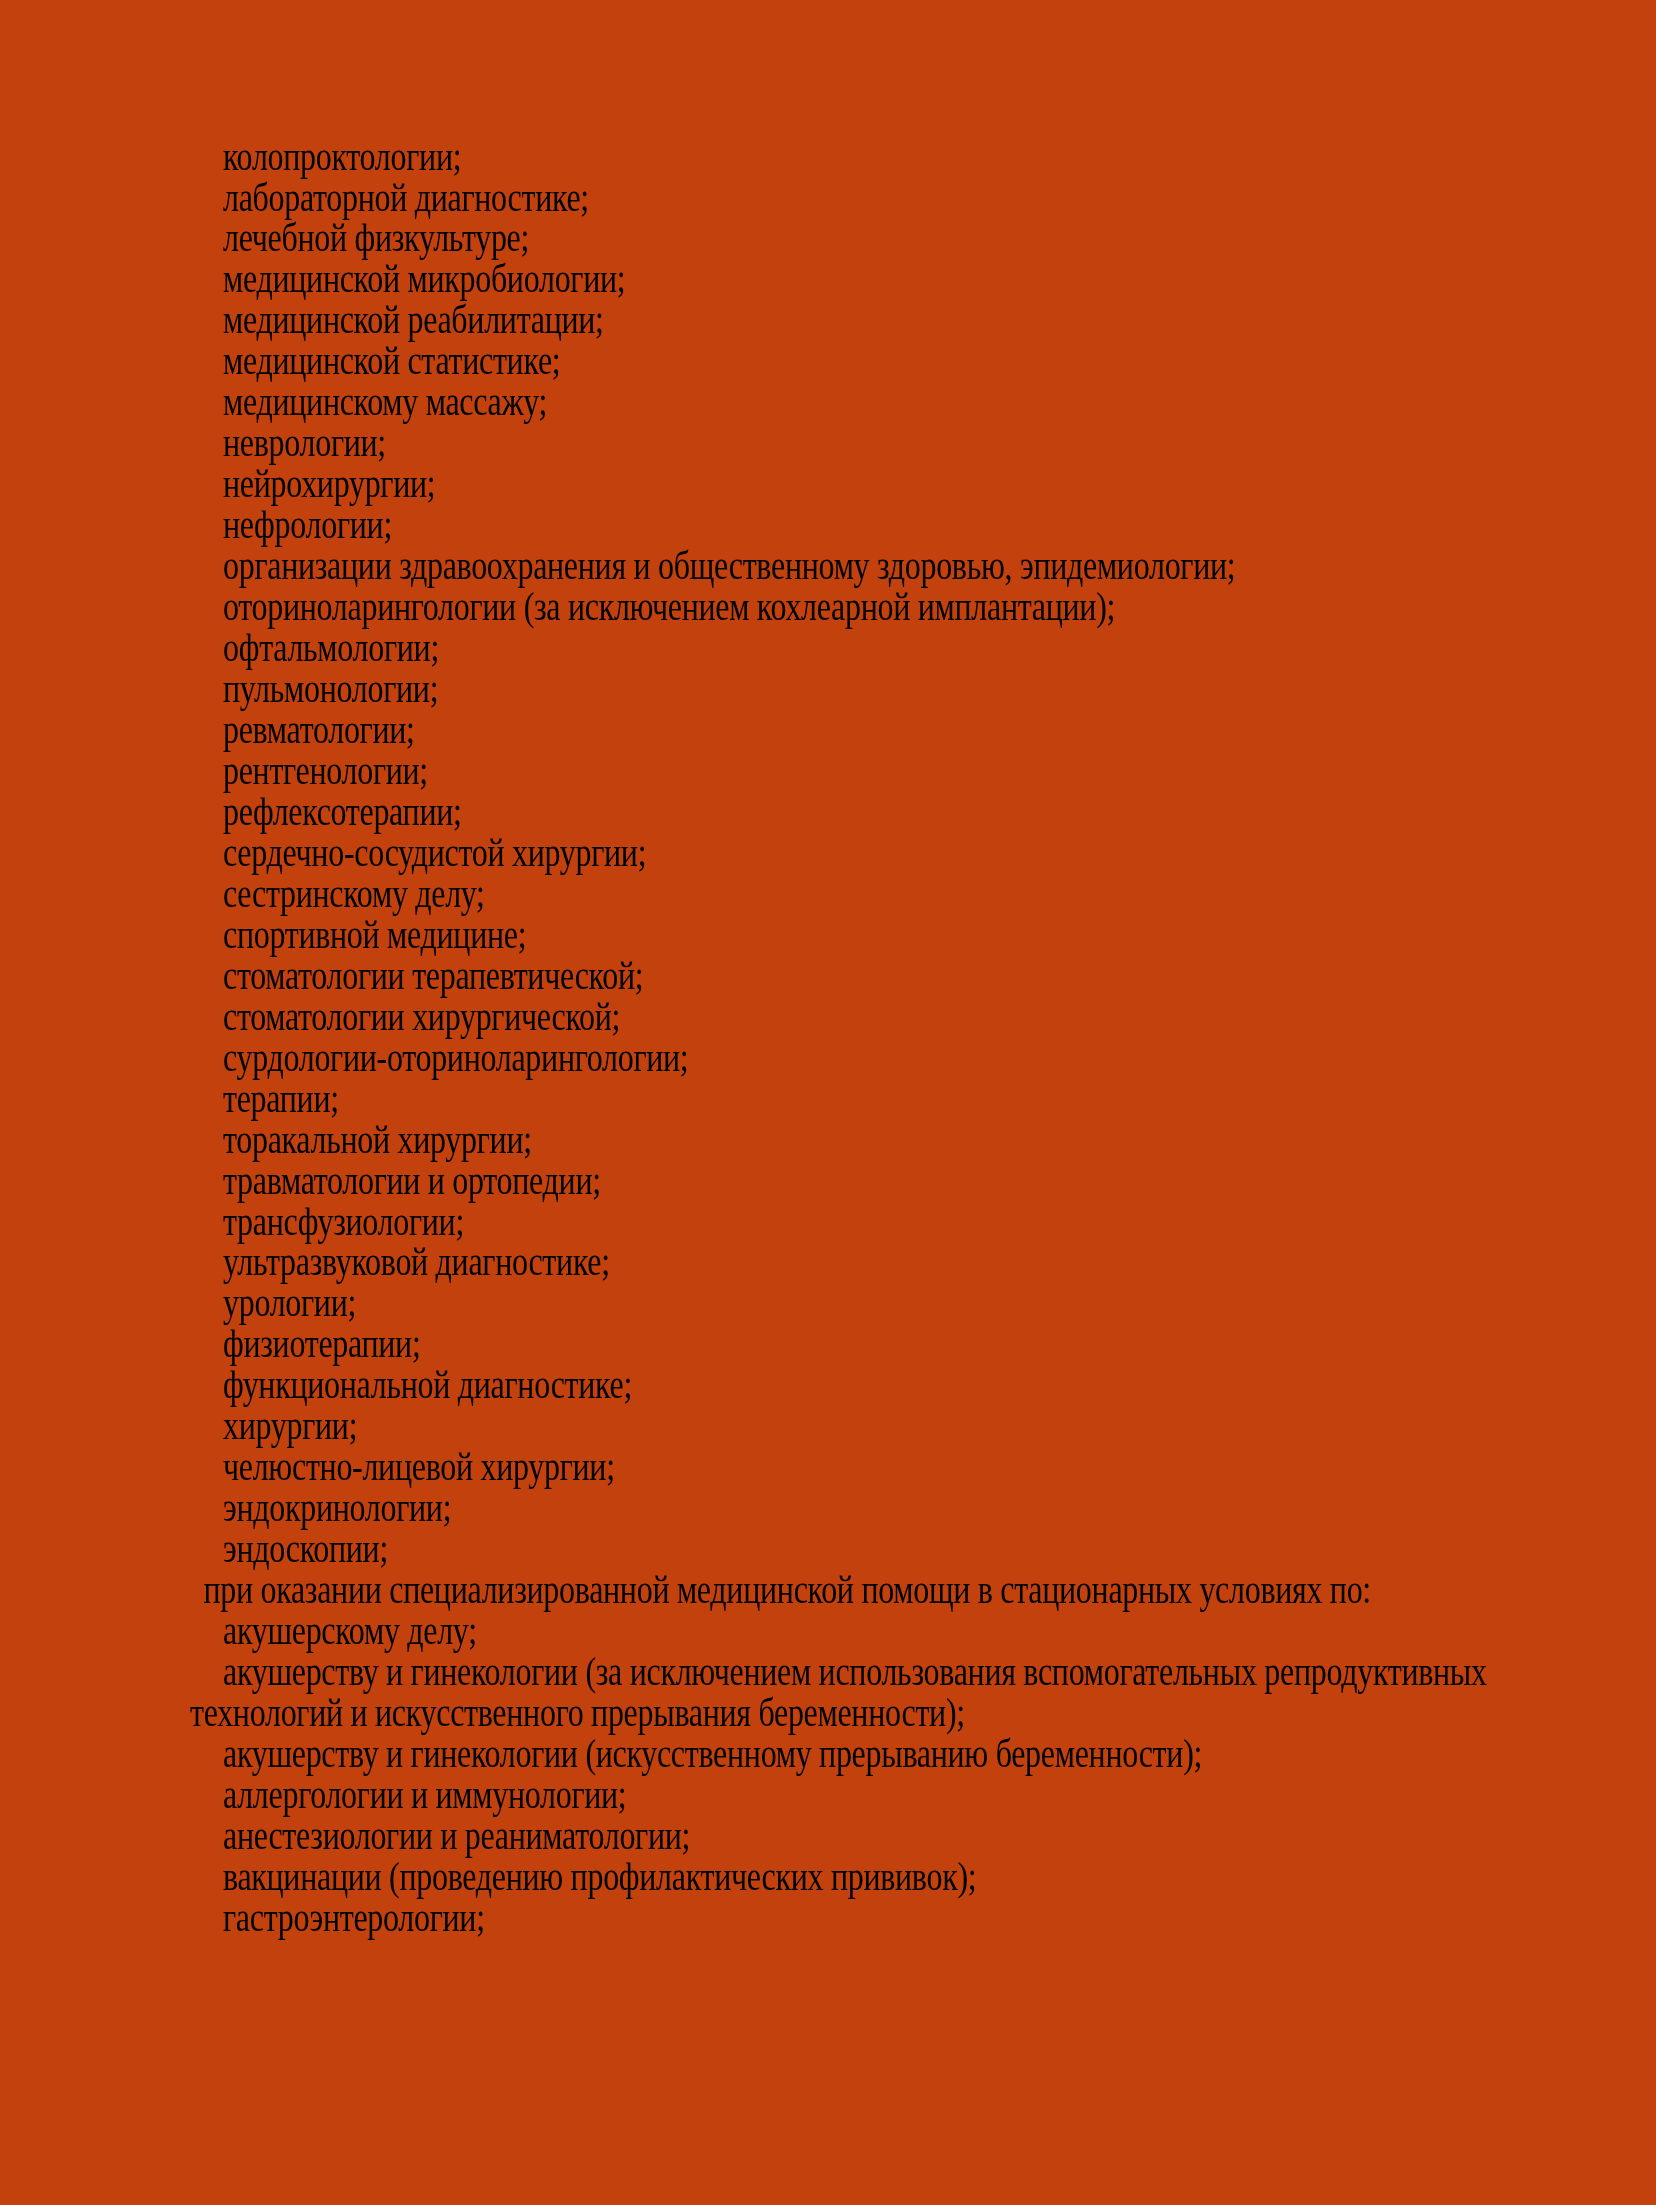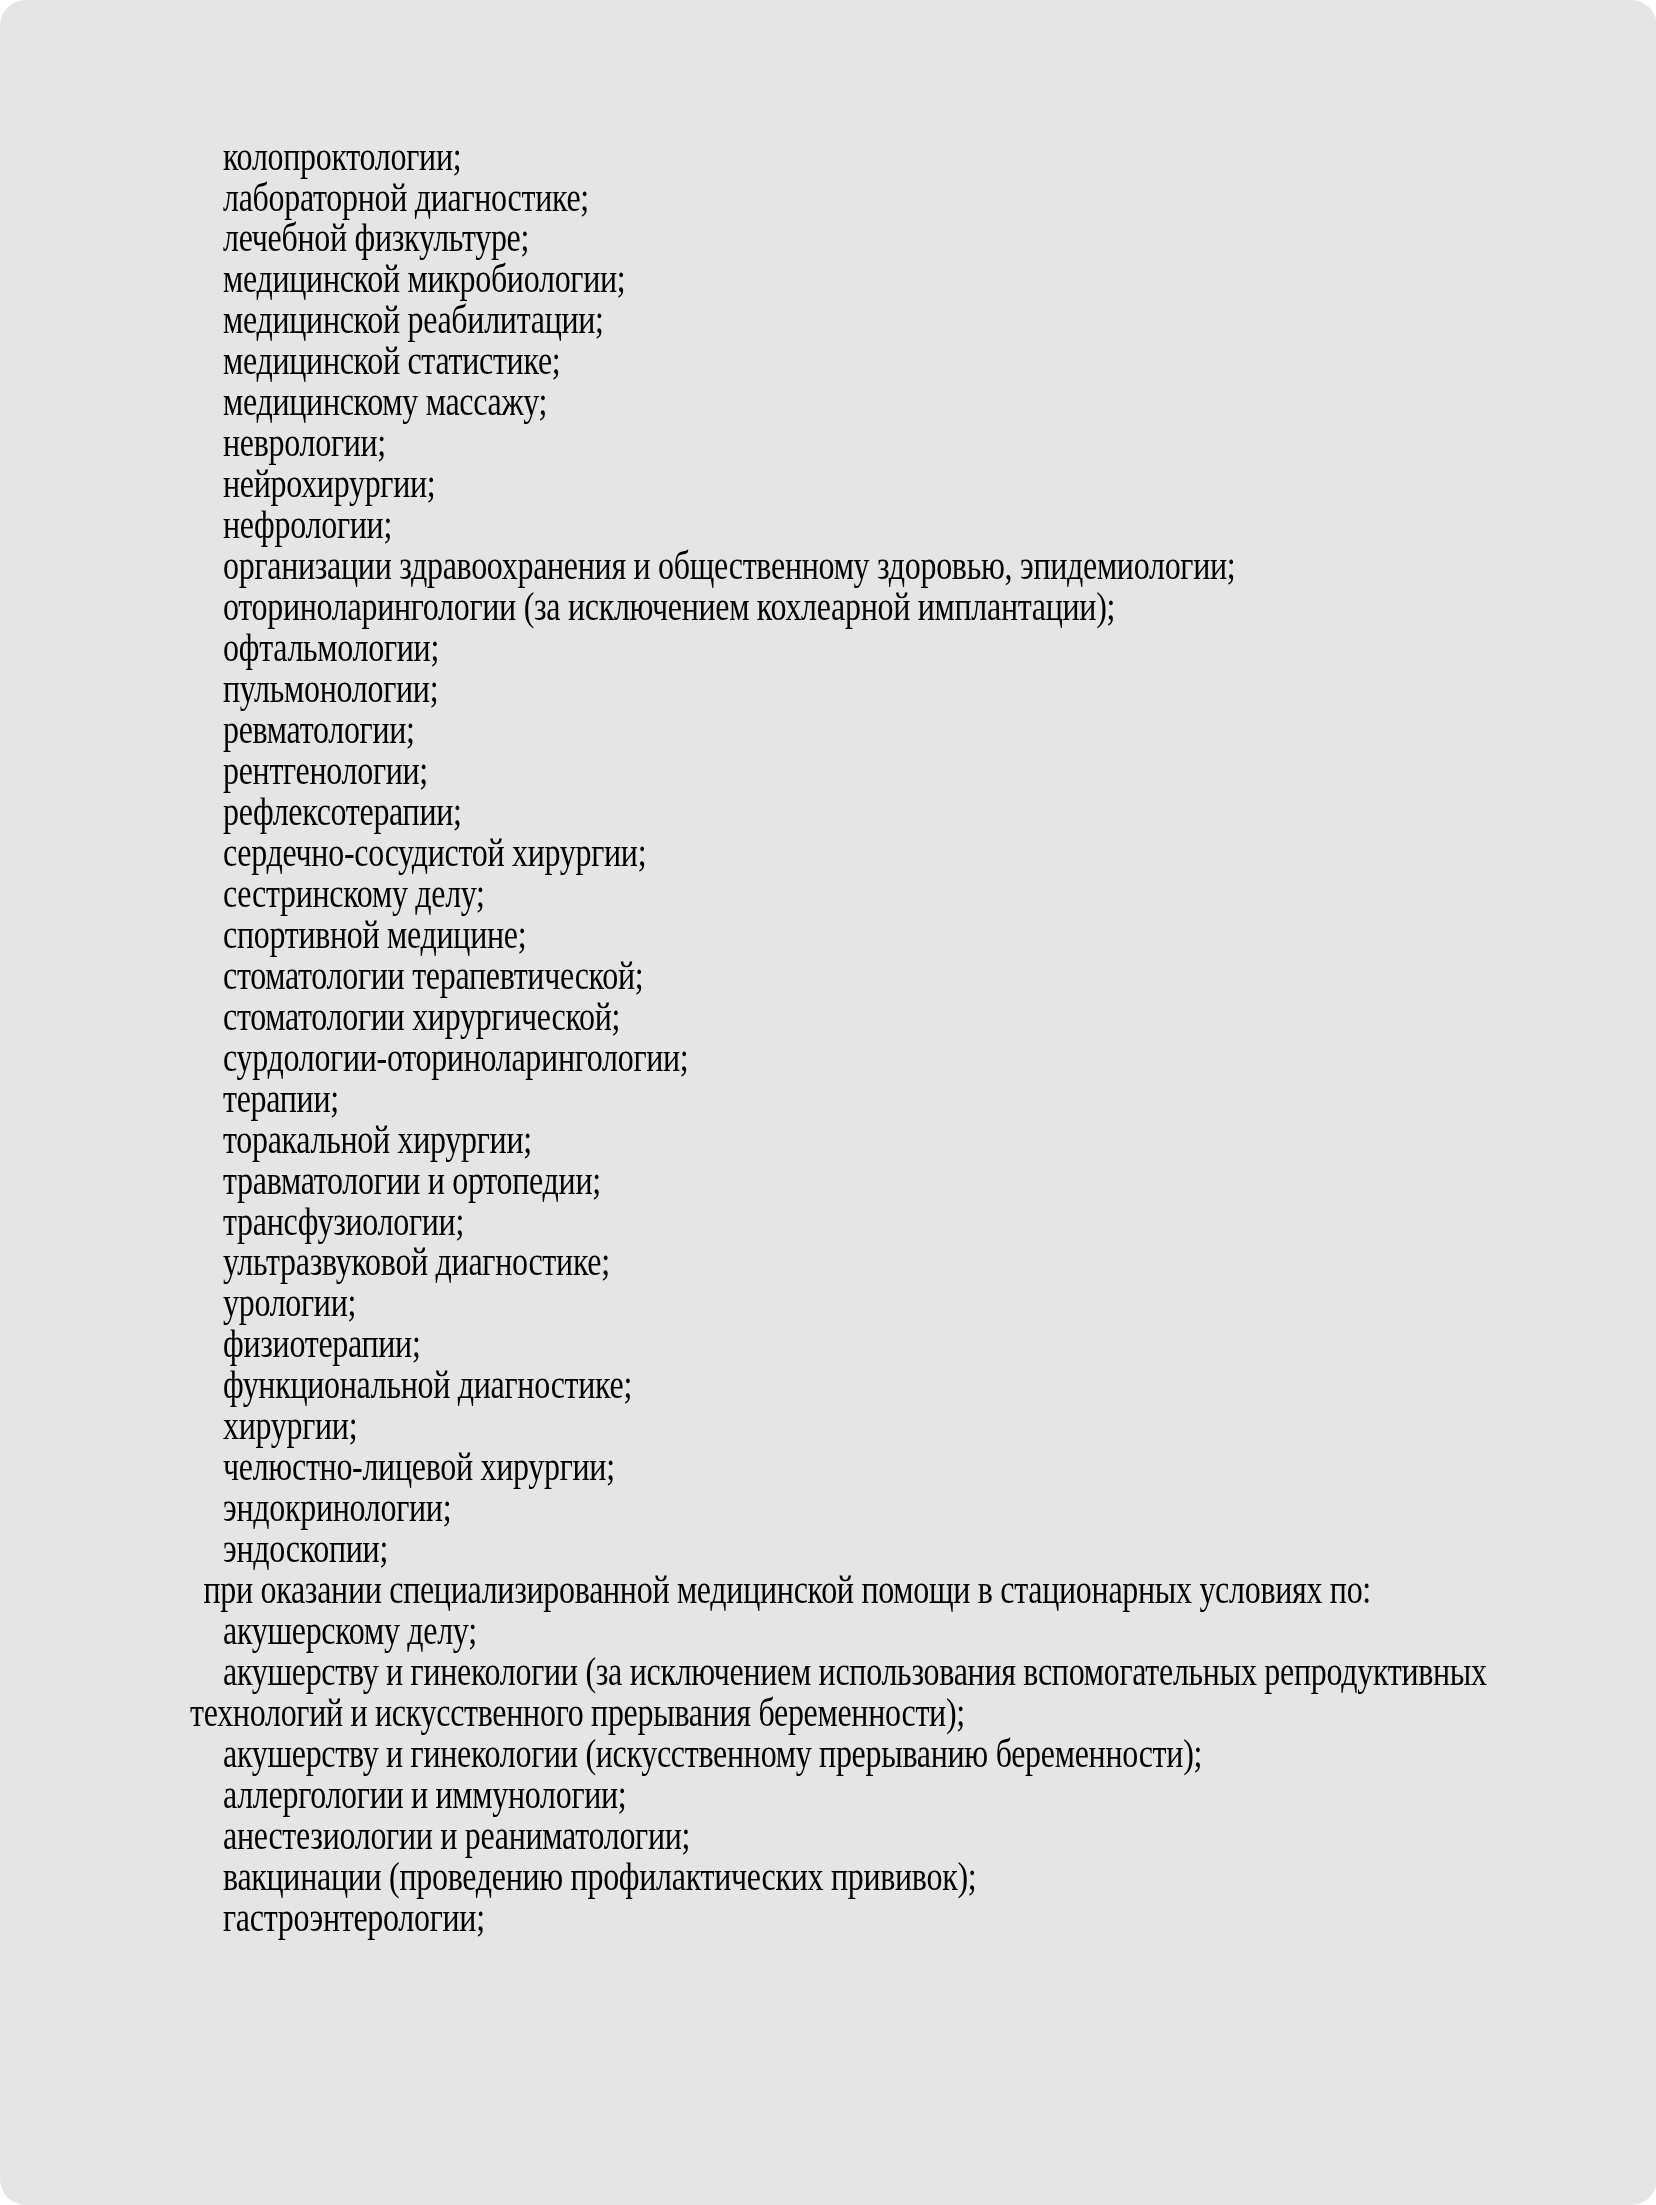--- a/index.html
+++ b/index.html
@@ -4,25 +4,24 @@
 <style>
   html, body {
     margin: 0;
     padding: 0;
     background: #ffffff;
   }
   .page {
     position: relative;
     width: 1657px;
     height: 2205px;
-    background: #e5e5e5;
+    background: #c2410c;
     overflow: hidden;
     font-family: "Liberation Serif", "DejaVu Serif", serif;
     color: #000000;
-    border-radius: 26px;
   }
   
   .text-block {
     position: absolute;
     left: 190px;
     top: 135px;
     width: 1341px;
     font-size: 32px;
     line-height: 32px;
     letter-spacing: -0.3px;

